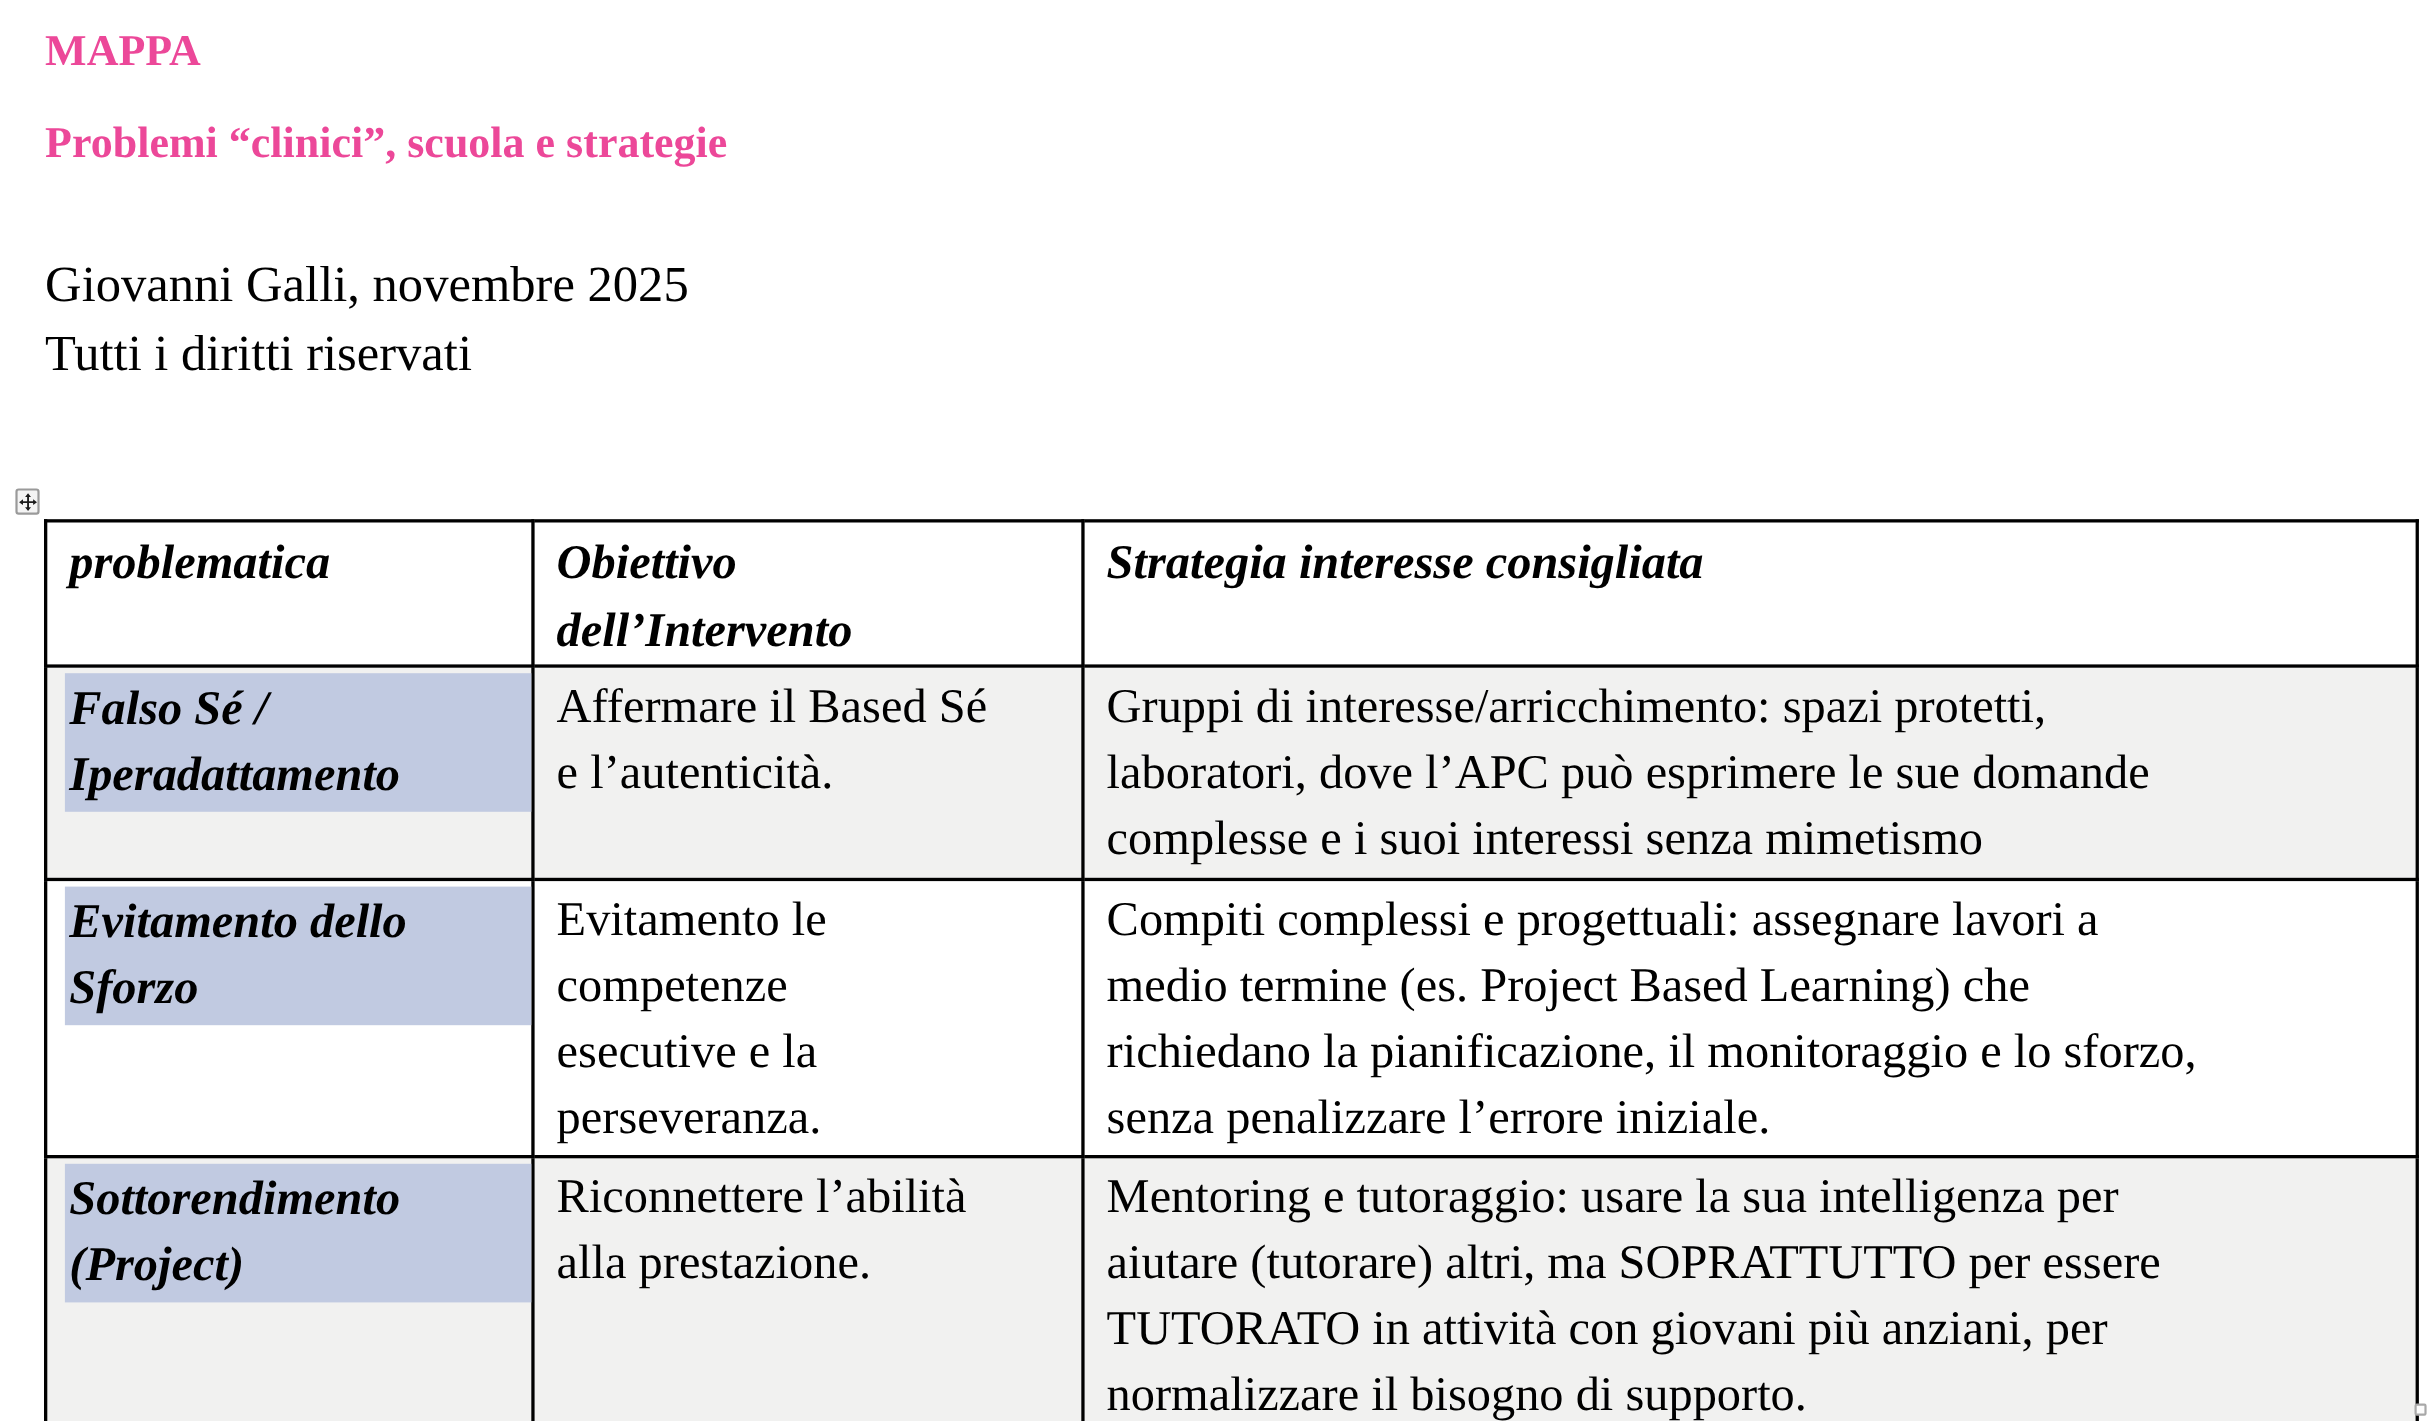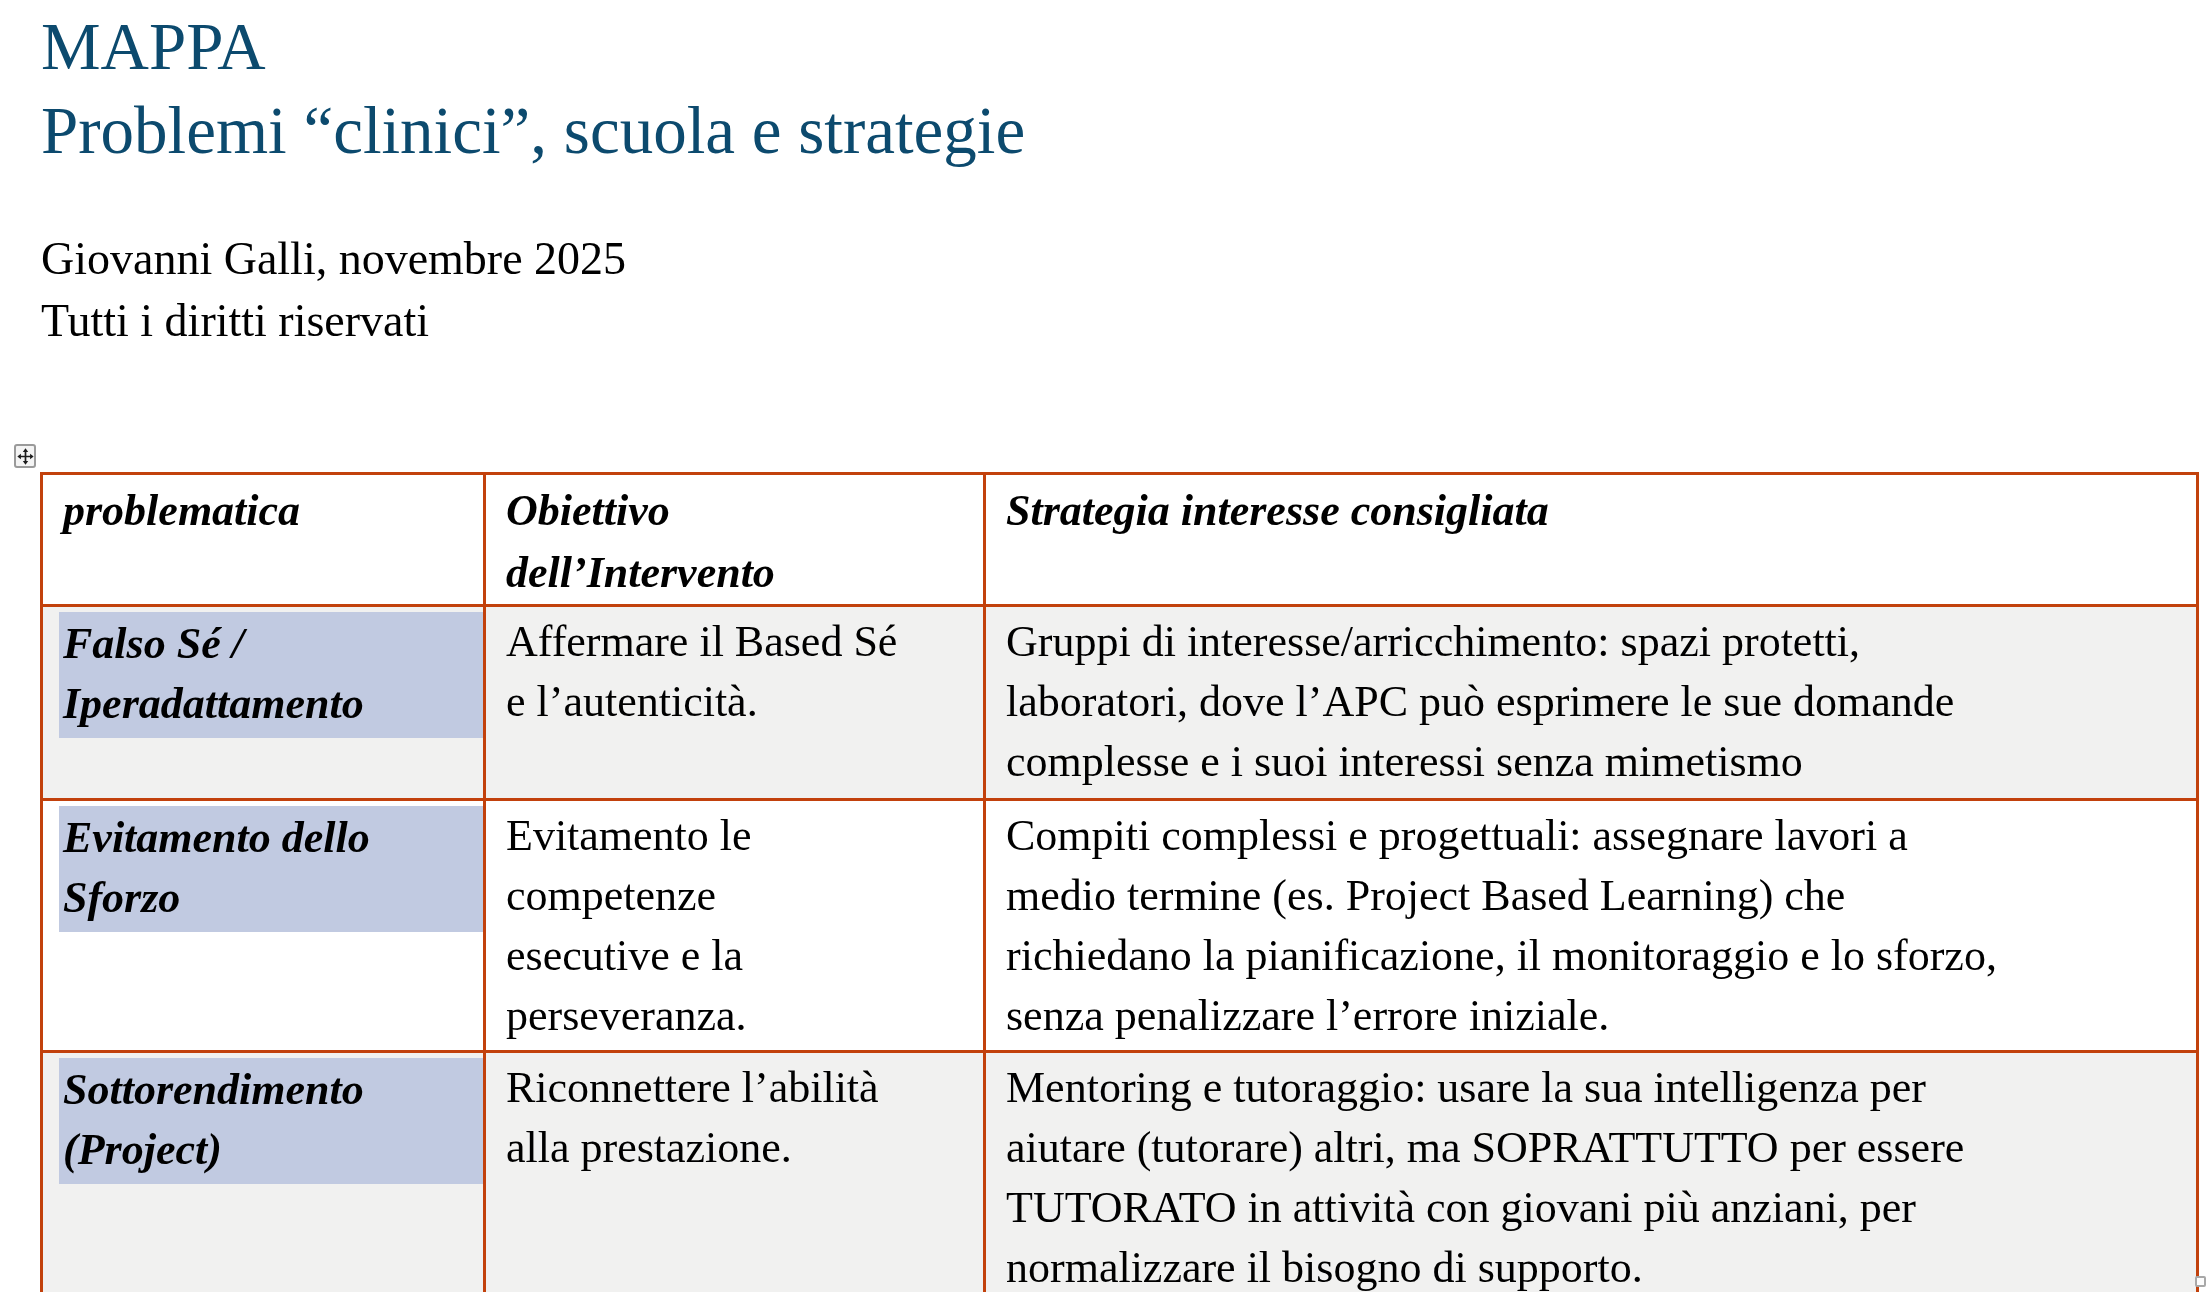--- a/index.html
+++ b/index.html
@@ -12,24 +12,24 @@
   .page {
     position: relative;
     width: 2210px; height: 1292px;
     background: #ffffff;
   }
   .pre { white-space: pre-line; }
 
   .doc-title {
     position: absolute;
     left: 41px; top: 4px;
-    font-size: 67px;
+    font-size: 40px;
     line-height: 84px;
-    font-weight: normal;
-    color: #0c4a6e;
+    font-weight: bold;
+    color: #ec4899;
   }
   .doc-byline {
     position: absolute;
     left: 41px; top: 228px;
     font-size: 46px;
     line-height: 62px;
     font-weight: normal;
     color: #000000;
   }
 
@@ -62,21 +62,21 @@
     left: 40px; top: 472px;
     width: 2156px;
     border-collapse: collapse;
     table-layout: fixed;
   }
   table.doc-table col.c1 { width: 443px; }
   table.doc-table col.c2 { width: 500px; }
   table.doc-table col.c3 { width: 1213px; }
 
   table.doc-table td {
-    border: 3px solid #c2410c;
+    border: 3px solid #000000;
     vertical-align: top;
     padding: 5px 16px 0 20px;
     font-size: 44px;
     line-height: 60px;
     color: #000000;
     overflow: hidden;
     background: #ffffff;
   }
   tr.hdr td {
     height: 124px;

